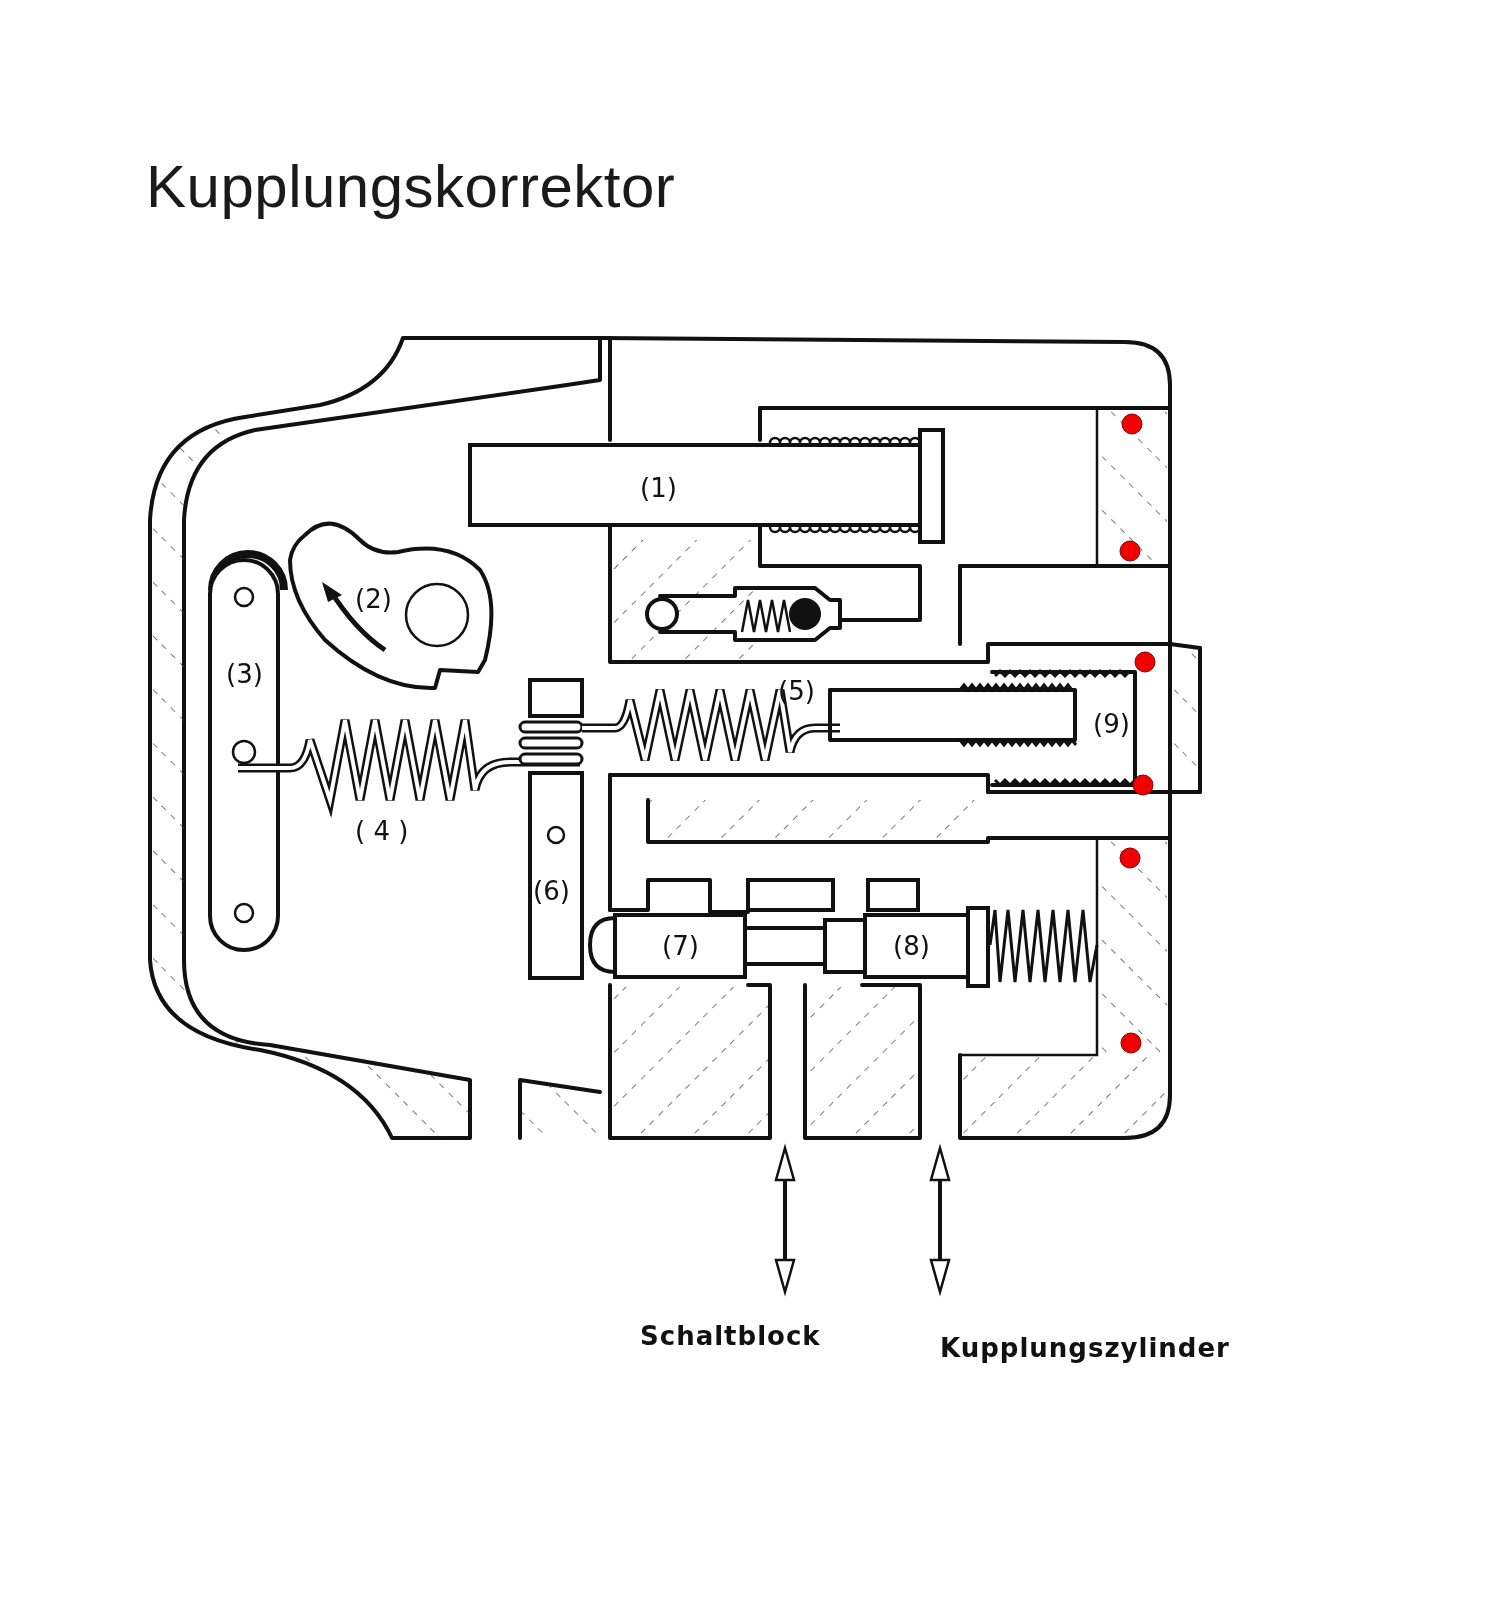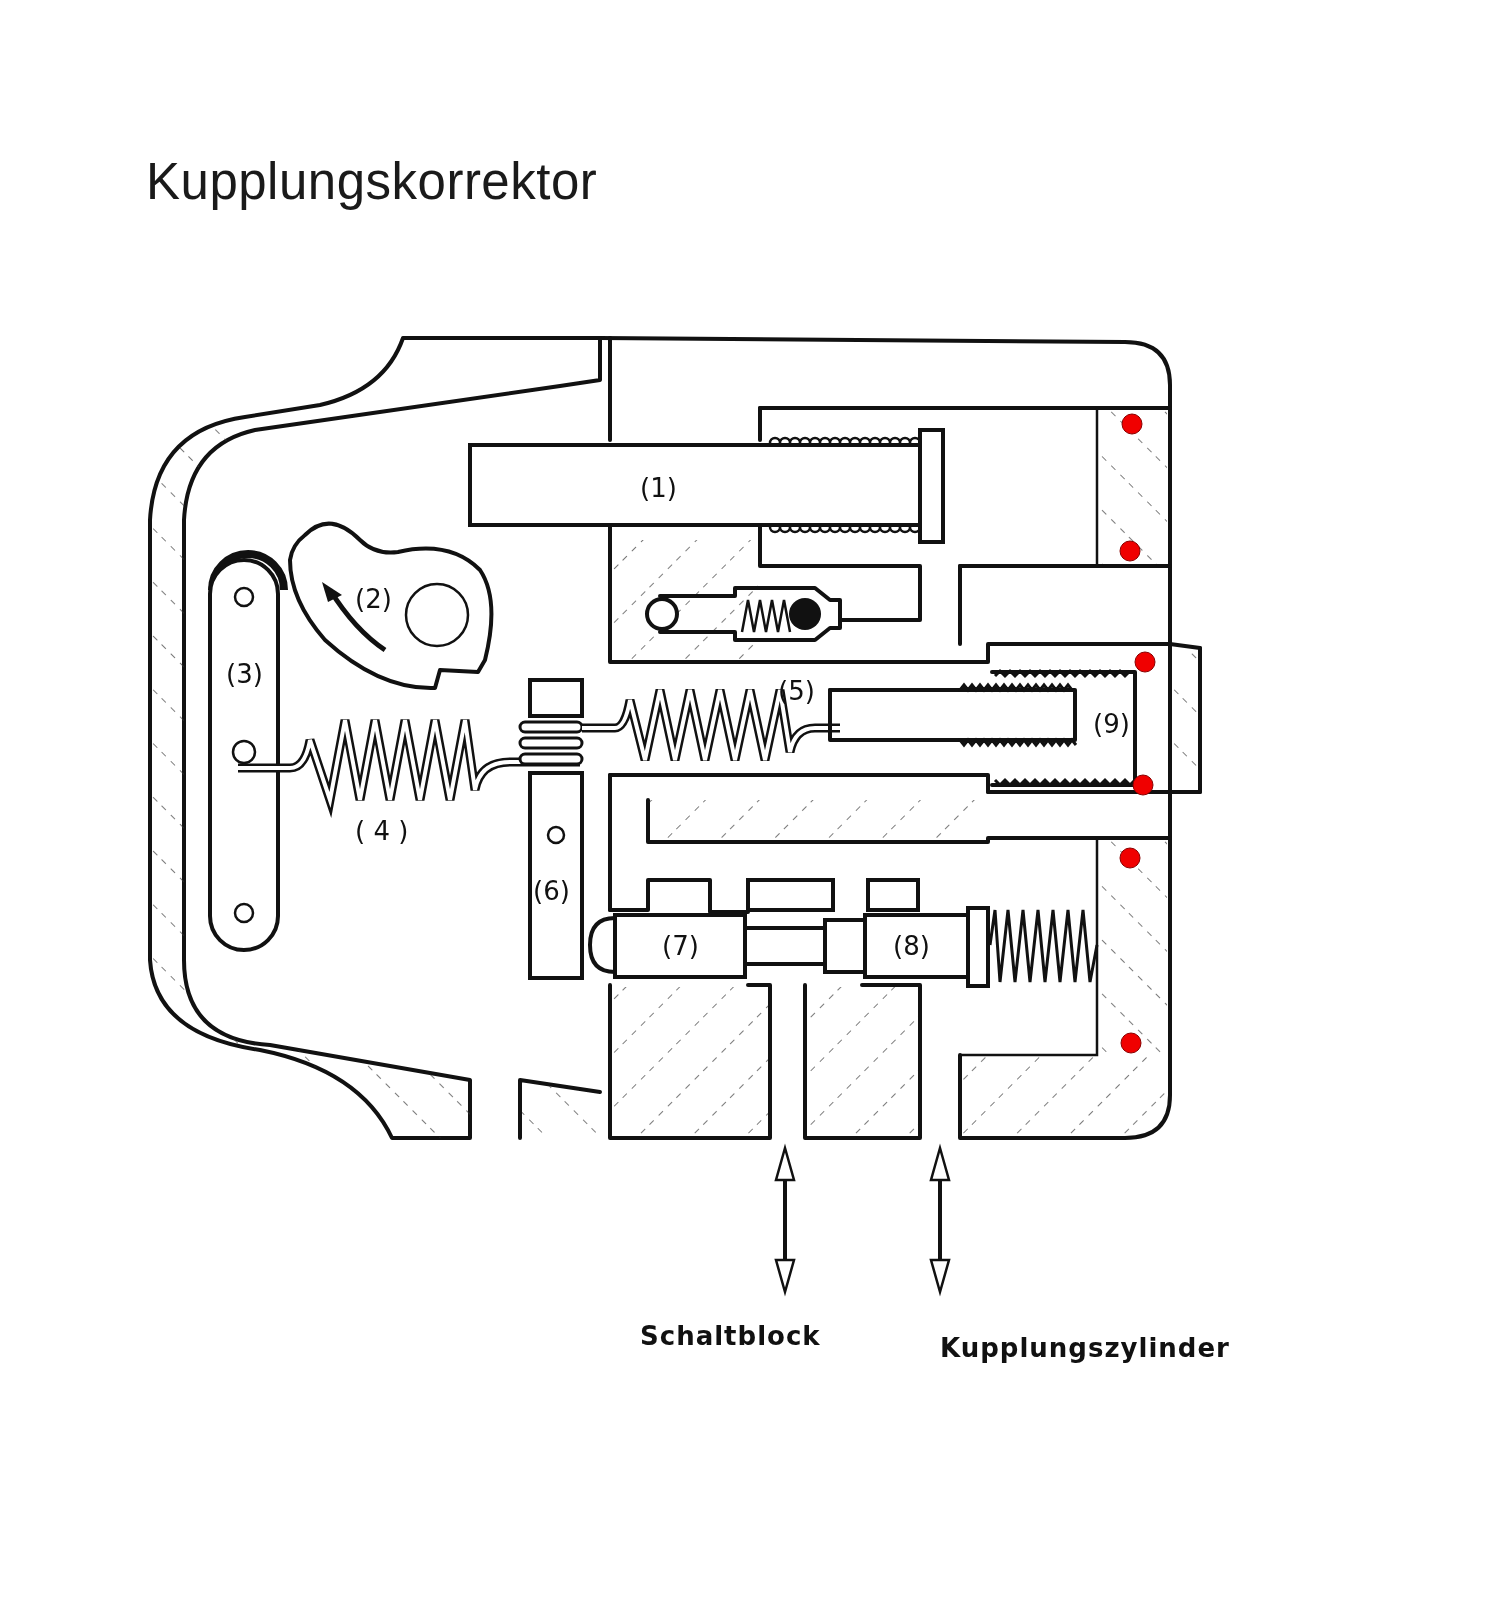--- a/index.html
+++ b/index.html
@@ -1,17 +1,17 @@
 <!DOCTYPE html>
 <html><head>
 <meta charset="utf-8">
 <style>
   html,body{margin:0;padding:0;background:#ffffff;}
   body{width:1500px;height:1618px;position:relative;overflow:hidden;font-family:"DejaVu Sans",sans-serif;}
-  .title{position:absolute;left:146px;top:152px;font-family:"Liberation Sans",sans-serif;font-size:51px;font-weight:300;letter-spacing:0.5px;color:#1a1a1a;}
+  .title{position:absolute;left:146px;top:152px;font-family:"Liberation Sans",sans-serif;font-size:60px;font-weight:300;letter-spacing:0.5px;color:#1a1a1a;}
   svg{position:absolute;left:0;top:0;}
   .ol{fill:none;stroke:#111;stroke-width:4;stroke-linejoin:round;stroke-linecap:round;}
   .thin{fill:none;stroke:#111;stroke-width:2.5;}
   .wh{fill:#fff;stroke:#111;stroke-width:4;}
   .hatch{stroke:#333;stroke-width:1.3;stroke-dasharray:6 7;}
   .lbl{font-family:"DejaVu Sans",sans-serif;font-size:26px;fill:#111;}
   .cap{font-family:"DejaVu Sans",sans-serif;font-size:26px;font-weight:bold;fill:#111;letter-spacing:1px;}
   .seal{fill:#f00000;stroke:#8a0000;stroke-width:1;}
 </style>
 </head>

